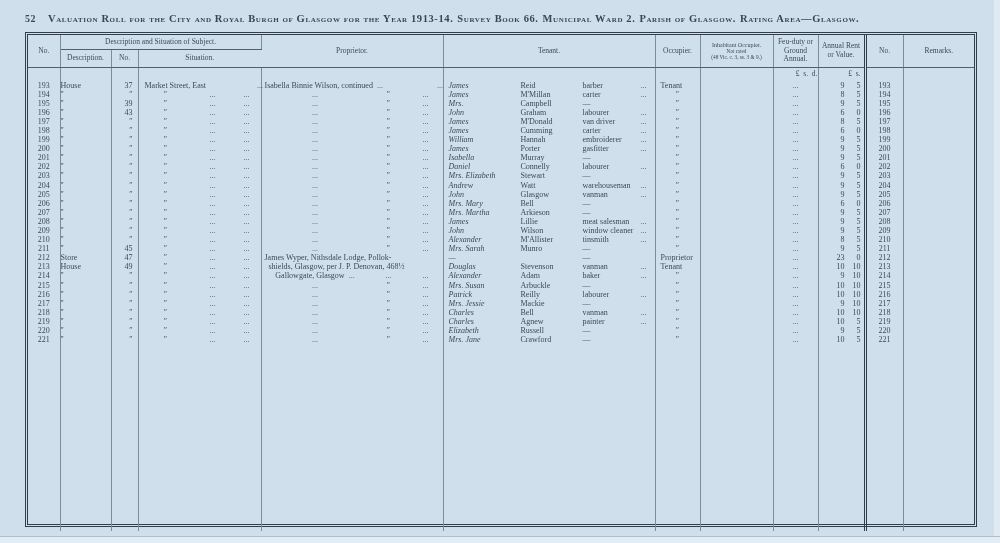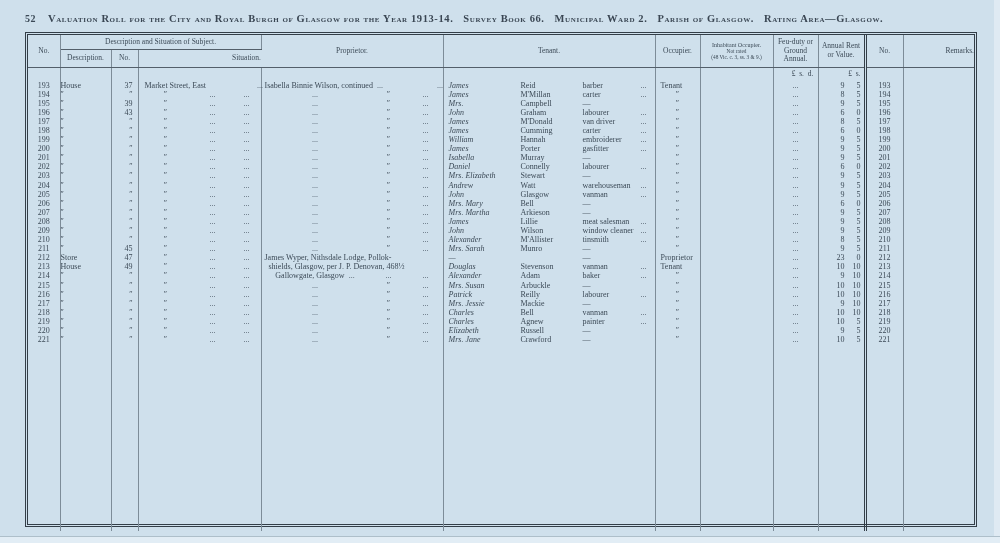--- a/index.html
+++ b/index.html
@@ -17,49 +17,49 @@
   }
   .page::before{ 
     content:"";position:absolute;right:0;top:0;width:6px;height:100%;
     background:#dfeaf3;
   }
   
   .title-row{position:absolute;left:25px;top:8px;width:960px;white-space:nowrap;}
   .pageno{font-weight:bold;font-size:10px;letter-spacing:.5px;}
   .title-seg{
     font-variant:small-caps;font-weight:bold;font-size:10.5px;
-    letter-spacing:.6px;margin-left:6px;color:#3a4653;
+    letter-spacing:.6px;margin-left:0;color:#3a4653;
   }
   .title-seg.first{margin-left:8px;}
   
   .vtable{
     position:absolute;left:25px;top:32px;width:952px;height:495px;
     border:3px double #333e48;background:#cfe0ec;box-sizing:border-box;
   }
   table{border-collapse:collapse;table-layout:fixed;width:100%;}
   th,td{
     padding:0;margin:0;vertical-align:top;overflow:visible;
     border-right:1px solid #7d8c98;
     font-weight:normal;white-space:nowrap;
   }
   th{white-space:normal;}
-  td:last-child,th:last-child{border-right:none;text-align:right;}
+  td:last-child,th:last-child{border-right:none;}
   thead th{
     border-bottom:1px solid #535f6a;
     font-size:7.5px;line-height:8.5px;text-align:center;vertical-align:middle;
     color:#3c4a57;
   }
   thead .grp{height:14px;}
   thead .sub{height:18px;}
   .inhab-h{font-size:6px;line-height:6.5px;}
   .inhab-h .tiny{font-size:5.3px;line-height:6px;display:block;}
   .col-no2-b{border-left:3px double #333e48;}
   
   tr.currency td{height:13px;font-size:7.5px;line-height:11px;border-bottom:none;}
-  .cur-feu{padding-left:14px;text-align:center;}
+  .cur-feu{padding-left:14px;text-align:right;}
   .cur-rent{padding-right:3px;text-align:right;}
   
   tbody td{font-size:8px;line-height:9.1px;height:9.1px;}
   tr.spacer td{height:187px;}
   .cell-flex{display:flex;width:100%;}
   .c-no{text-align:center;display:block;}
   .c-desc{padding-left:0;display:block;}
   .c-sn{text-align:right;padding-right:5px;display:block;}
   .s1{flex:1 1 auto;padding-left:6px;text-align:center;}
   .s2{flex:0 0 40px;text-align:center;}

